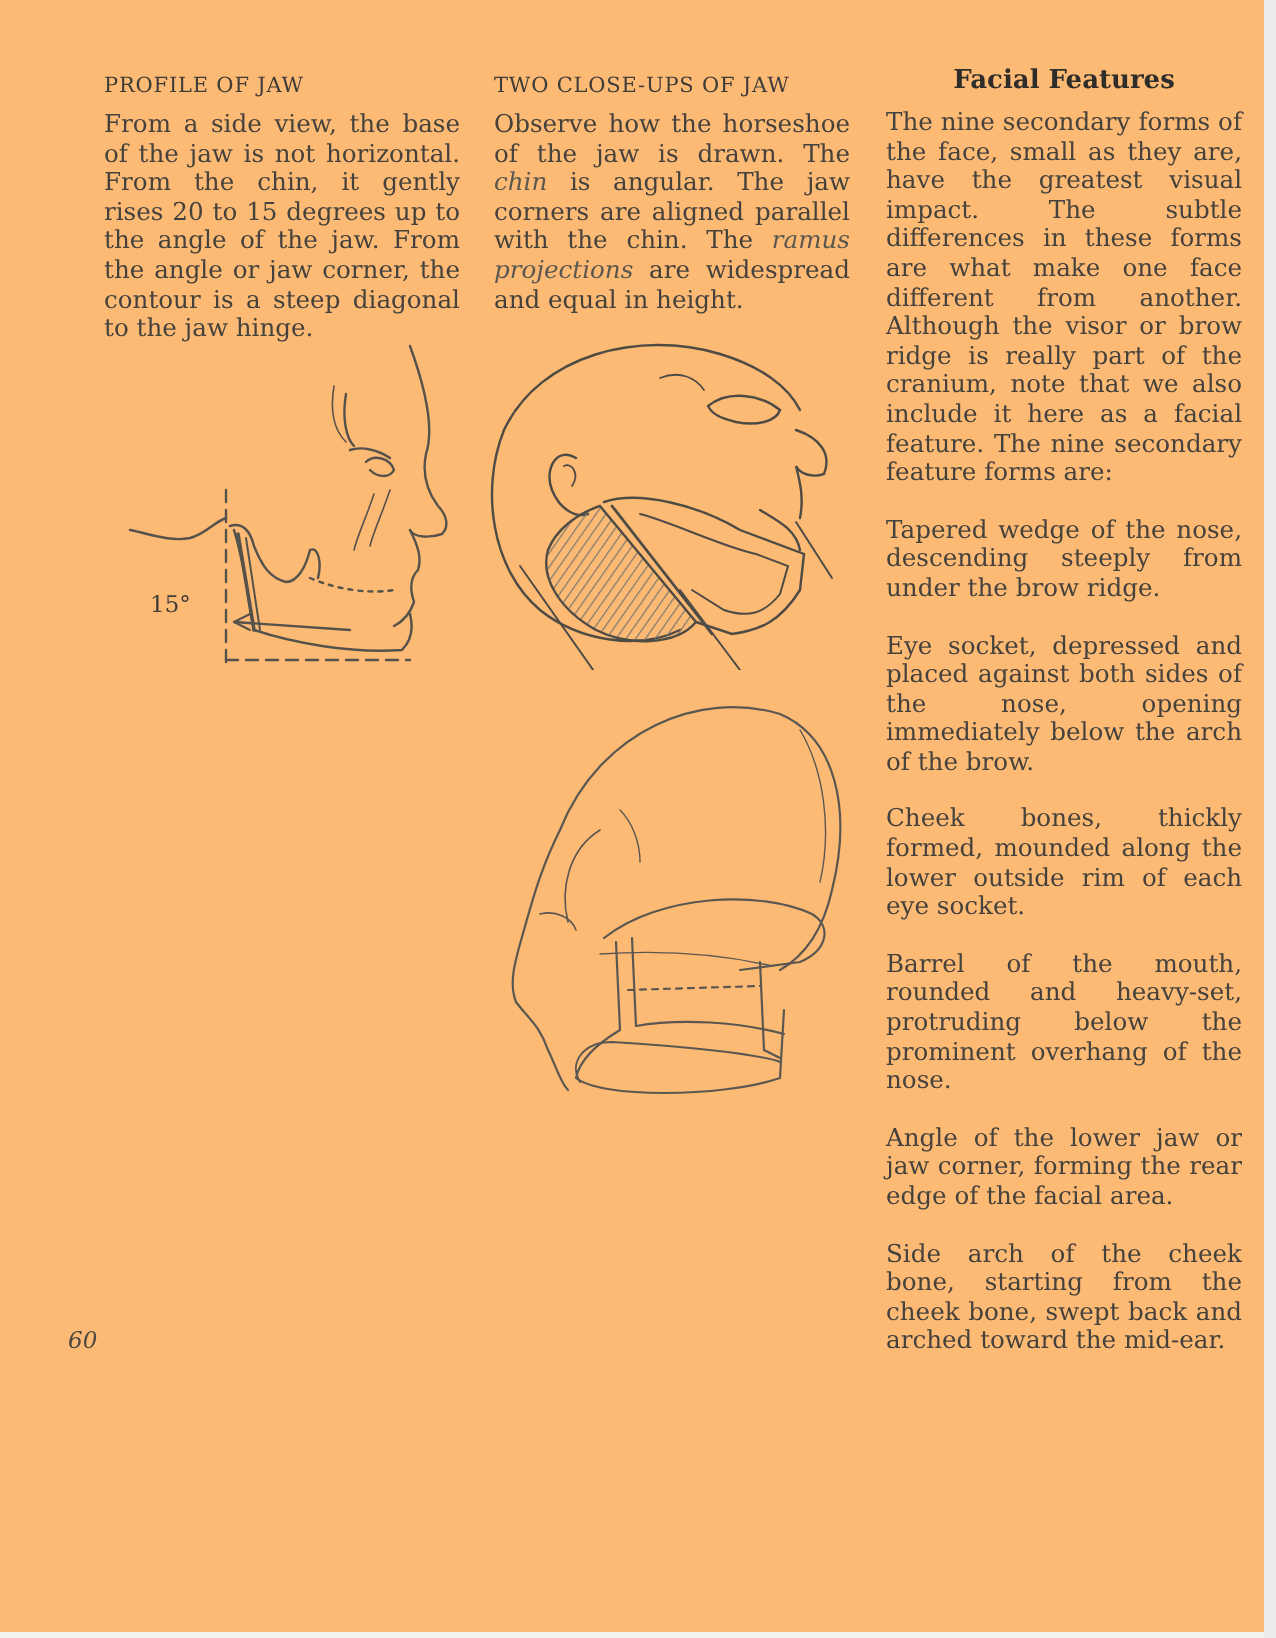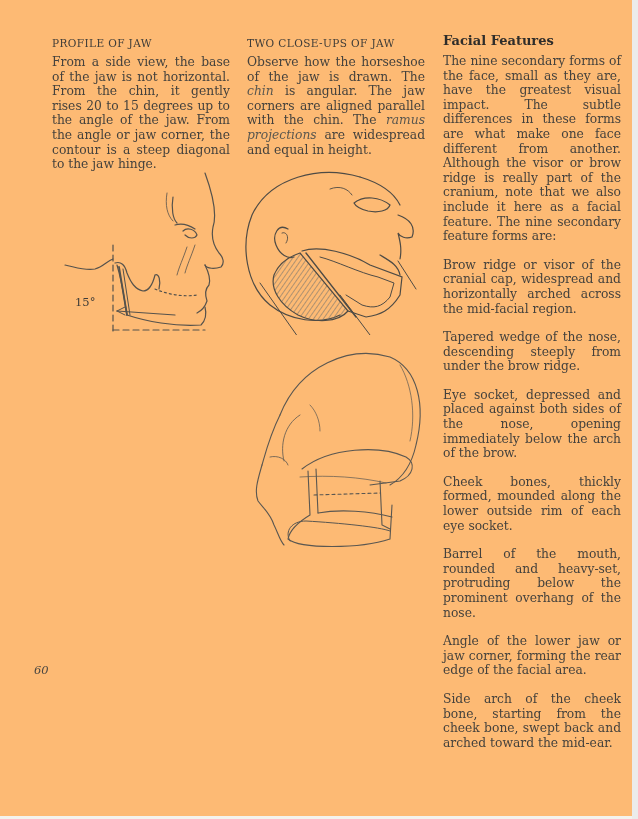--- a/index.html
+++ b/index.html
@@ -18,21 +18,21 @@
       position: absolute; right: 0; top: 0; width: 6px; height: 819px;
       background: #ececeb;
     }
     .col { position: absolute; }
     .heading-caps {
       font-size: 10.5px; letter-spacing: 0.4px; color: #3e3c38;
       margin: 0 0 6px 0; font-weight: normal;
     }
     .heading-bold {
       font-family: "DejaVu Serif", serif; font-weight: bold;
-      font-size: 13px; color: #2f2d2a; margin: 0 0 6px 0;
+      font-size: 13px; color: #2f2d2a; margin: 0 0 6px 0; text-align: center;
     }
     .para {
       font-size: 12.3px; line-height: 14.6px; margin: 0; text-align: justify;
       color: #45423d;
     }
     .para em { font-style: italic; color: #5a574f; }
     .feature { margin-top: 14px; }
     .page-number {
       position: absolute; left: 34px; top: 663px; font-size: 11.5px; font-style: italic; color: #4a4742;
     }
@@ -51,21 +51,20 @@
   </div>
 
   <div class="col" style="left:247px; top:37px; width:178px;">
     <h3 class="heading-caps">TWO CLOSE-UPS OF JAW</h3>
     <p class="para"><span>Observe how the horseshoe of the jaw is drawn. The </span><em>chin</em><span> is angular. The jaw corners are aligned parallel with the chin. The </span><em>ramus projections</em><span> are widespread and equal in height.</span></p>
   </div>
 
   <div class="col" style="left:443px; top:33px; width:178px;">
     <h2 class="heading-bold">Facial Features</h2>
     <p class="para">The nine secondary forms of the face, small as they are, have the greatest visual impact. The subtle differences in these forms are what make one face different from another. Although the visor or brow ridge is really part of the cranium, note that we also include it here as a facial feature. The nine secondary feature forms are:</p>
-    <p class="para feature">Brow ridge or visor of the cranial cap, widespread and horizontally arched across the mid-facial region.</p>
     <p class="para feature">Tapered wedge of the nose, descending steeply from under the brow ridge.</p>
     <p class="para feature">Eye socket, depressed and placed against both sides of the nose, opening immediately below the arch of the brow.</p>
     <p class="para feature">Cheek bones, thickly formed, mounded along the lower outside rim of each eye socket.</p>
     <p class="para feature">Barrel of the mouth, rounded and heavy-set, protruding below the prominent overhang of the nose.</p>
     <p class="para feature">Angle of the lower jaw or jaw corner, forming the rear edge of the facial area.</p>
     <p class="para feature">Side arch of the cheek bone, starting from the cheek bone, swept back and arched toward the mid-ear.</p>
 
   </div>
 
   <div class="fig" style="left:55px; top:165px;">

